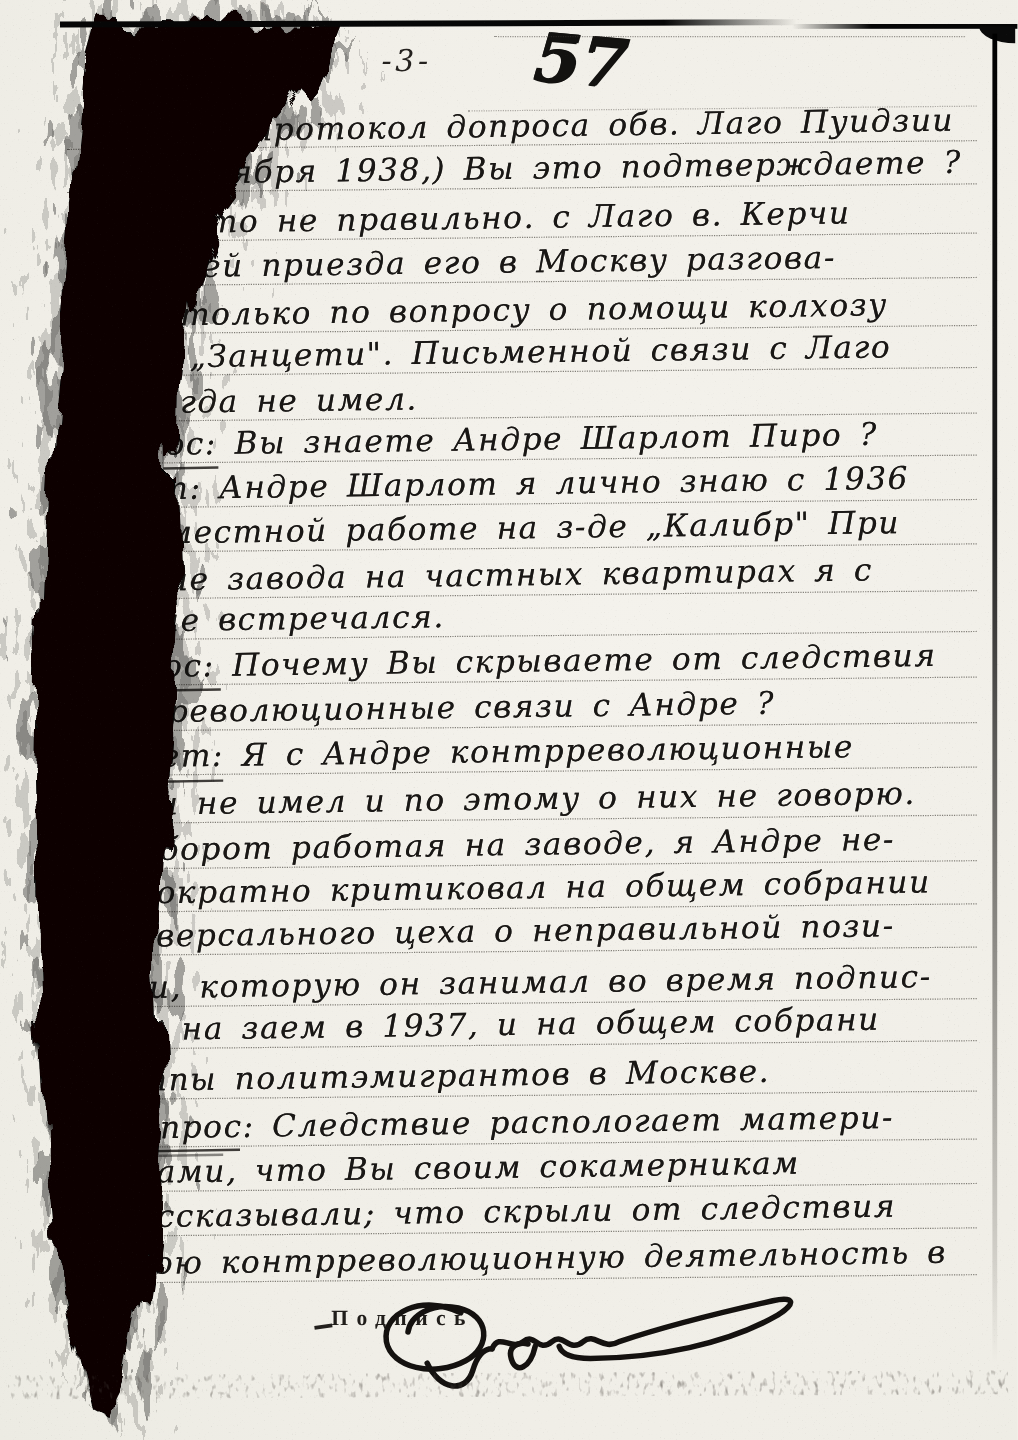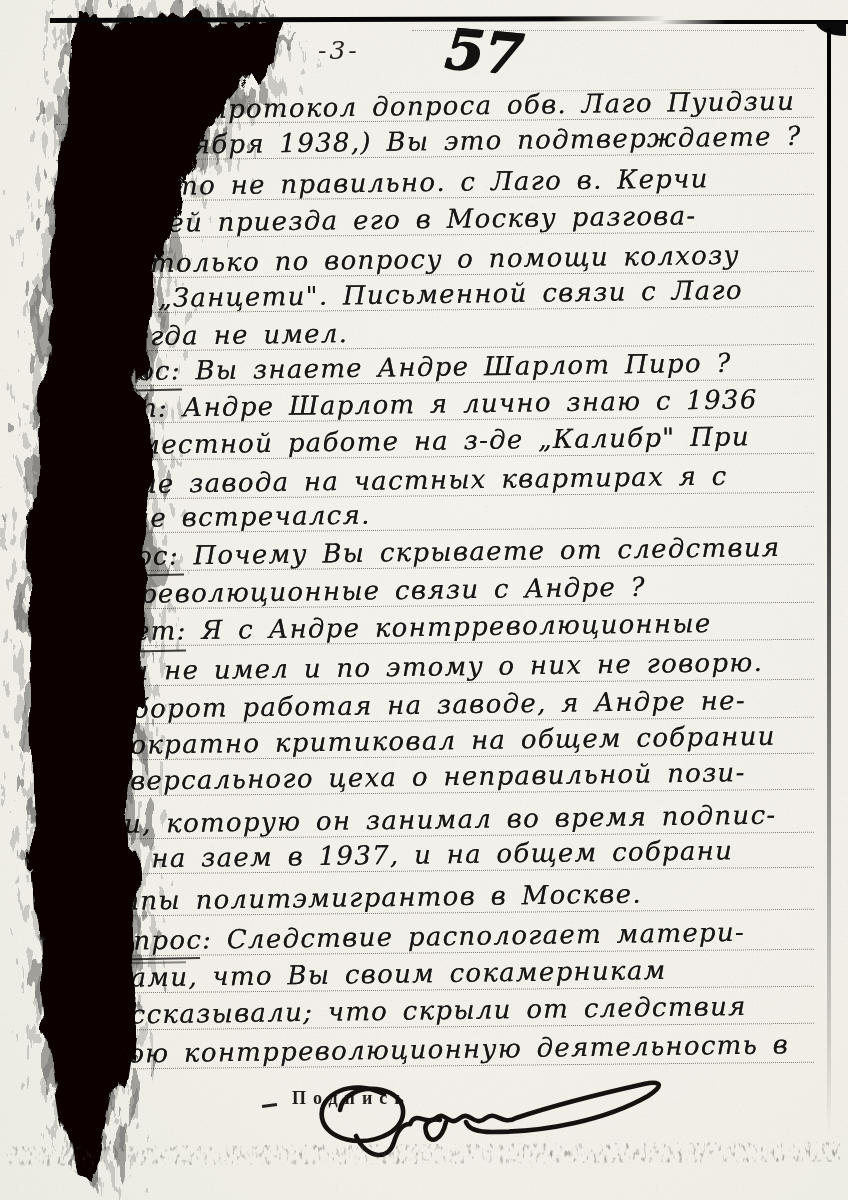--- a/index.html
+++ b/index.html
@@ -36,21 +36,21 @@
     font-family:"DejaVu Serif", serif;font-style:italic;
     font-size:25px;color:#24211e;letter-spacing:3px;
   }
   #sheet-number{
     position:absolute;left:445px;top:18px;
     font-family:"DejaVu Serif", serif;font-style:italic;font-weight:bold;
     font-size:56px;color:#131210;transform:rotate(5deg);
     text-shadow:1.5px 0 #131210, 0 1px #131210;
   }
   #signature-label{
-    position:absolute;left:292px;top:1088px;
+    position:absolute;left:276px;top:1088px;
     font-family:"Liberation Serif", serif;font-weight:bold;
     font-size:18px;letter-spacing:7px;color:#201d1a;
   }
   .underline-mark{
     position:absolute;height:0;border-top:2.5px solid rgba(25,22,20,.82);
     transform:rotate(-1deg);
   }
   
   #top-edge-left{left:50px;top:17px;width:614px;height:5px;
     background:linear-gradient(to right,#060606 0%,#060606 82%,rgba(6,6,6,0));

